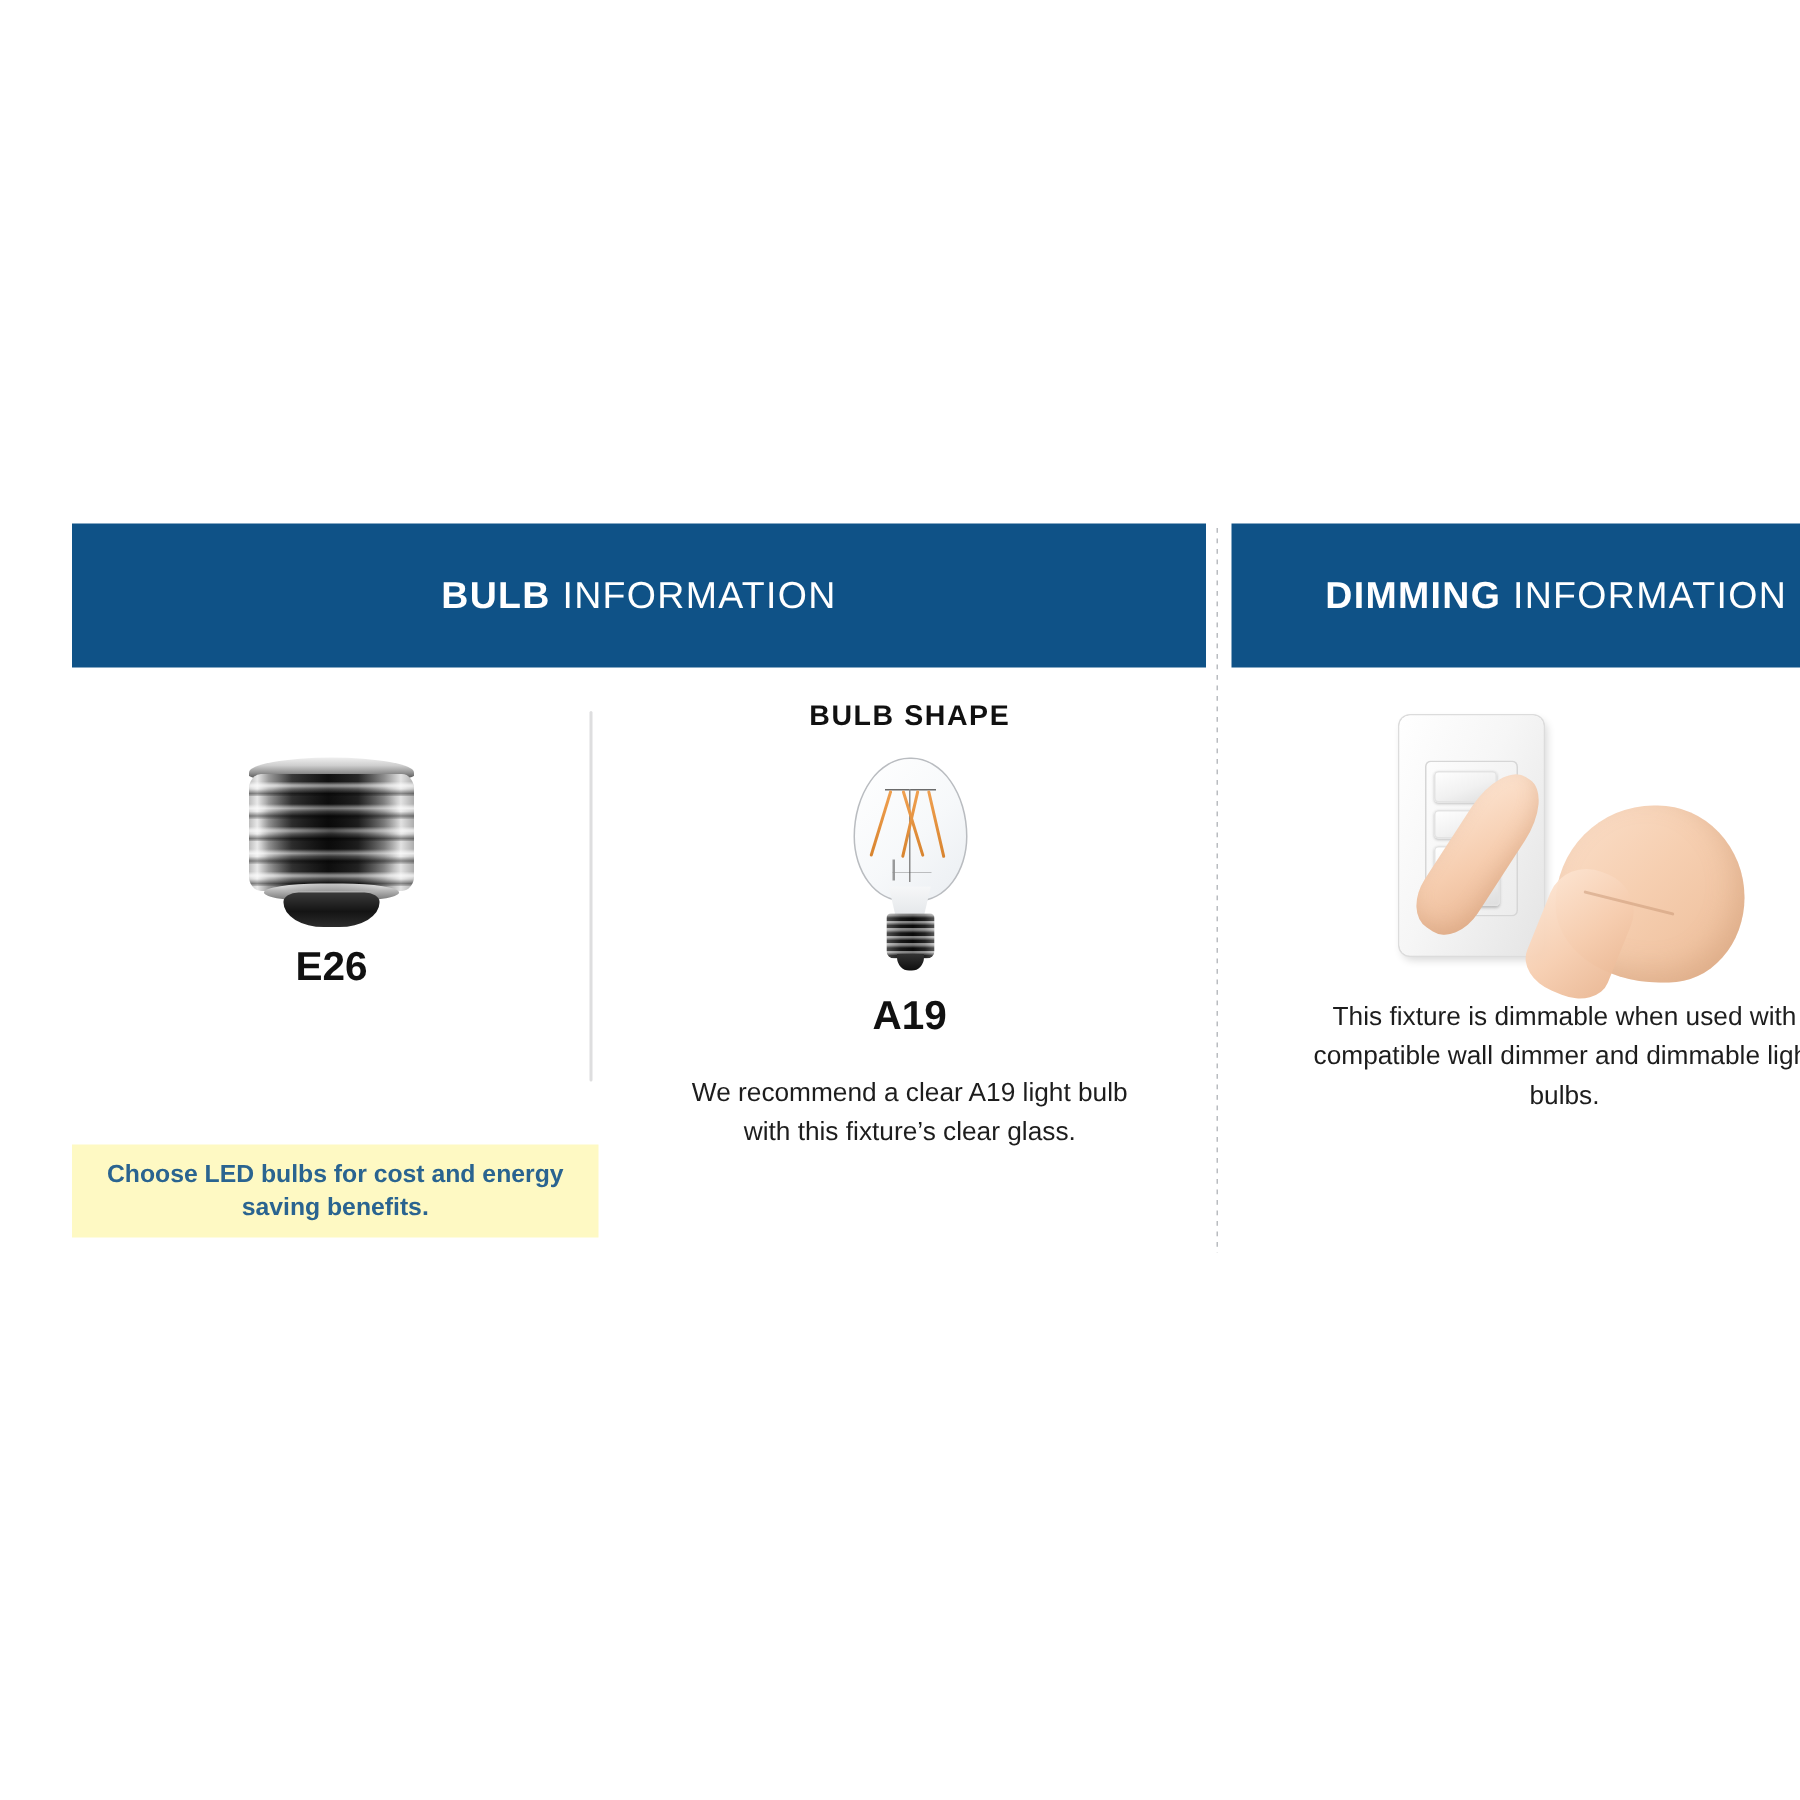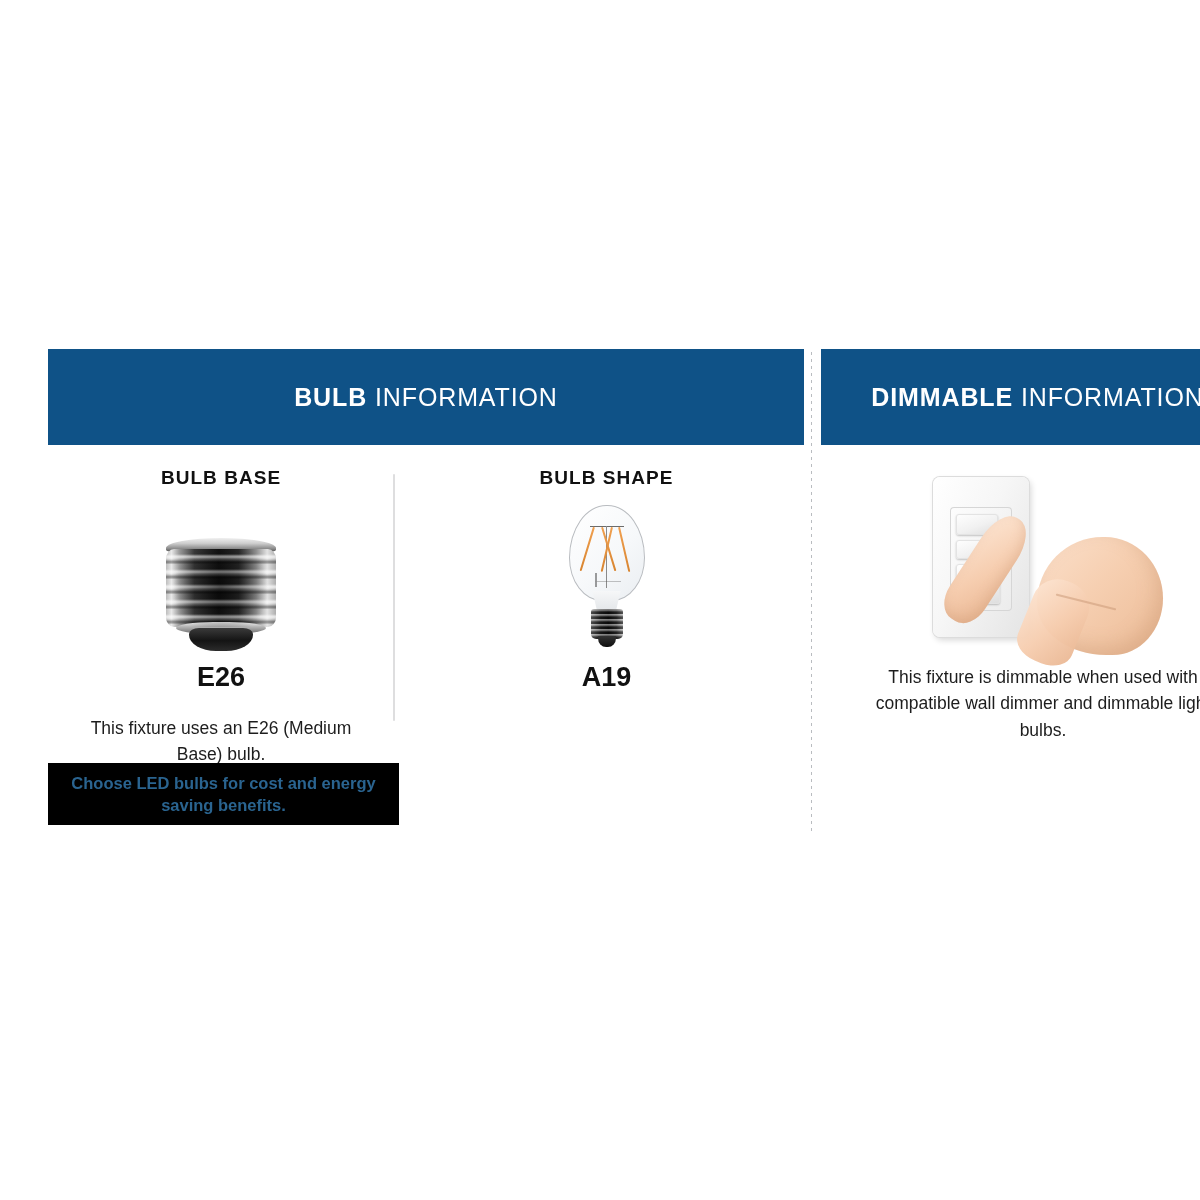--- a/index.html
+++ b/index.html
@@ -117,21 +117,21 @@
   #col-shape .col-desc { max-width: 320px; }
   #col-dim   .col-desc { max-width: 340px; margin-top: 6px; }
 
   
   #led-tip {
     position: absolute;
     left: 0px;
     top: 763px;
     width: 351px;
     height: 62px;
-    background: #000000;
+    background: #fef9c3;
     display: flex;
     align-items: center;
     justify-content: center;
   }
   #led-tip .tip-text {
     font-size: 16.5px;
     font-weight: 700;
     color: #2a6490;
     line-height: 1.35;
     text-align: center;
@@ -352,41 +352,39 @@
 <div id="stage">
 
   <div id="banner-bulb" class="banner">
     <div class="btitle">
       <span class="b-strong">BULB</span><span>&nbsp;</span><span>INFORMATION</span>
     </div>
   </div>
 
   <div id="banner-dim" class="banner">
     <div class="btitle">
-      <span class="b-strong">DIMMABLE</span><span>&nbsp;</span><span>INFORMATION</span>
+      <span class="b-strong">DIMMING</span><span>&nbsp;</span><span>INFORMATION</span>
     </div>
   </div>
 
   <div id="panel-divider"></div>
   <div id="bulb-divider"></div>
 
   <div id="col-base" class="col">
-    <div class="col-title">BULB BASE</div>
 
     <div class="art-wrap">
       <div class="e26">
         <div class="collar"></div>
         <div class="threads"></div>
         <div class="waist"></div>
         <div class="tip"></div>
       </div>
     </div>
 
     <div class="col-code">E26</div>
-    <div class="col-desc">This fixture uses an E26 (Medium Base) bulb.</div>
   </div>
 
   <div id="led-tip">
     <div class="tip-text">Choose LED bulbs for cost and energy saving benefits.</div>
   </div>
 
   <div id="col-shape" class="col">
     <div class="col-title">BULB SHAPE</div>
 
     <div class="art-wrap">
@@ -399,20 +397,21 @@
         <div class="fil f2"></div>
         <div class="fil f3"></div>
         <div class="fil f4"></div>
         <div class="logo"></div>
         <div class="base"></div>
         <div class="btip"></div>
       </div>
     </div>
 
     <div class="col-code">A19</div>
+    <div class="col-desc">We recommend a clear A19 light bulb with this fixture’s clear glass.</div>
   </div>
 
   <div id="col-dim" class="col">
 
     <div class="art-wrap">
       <div class="dimmer">
         <div class="plate"></div>
         <div class="inner"></div>
         <div class="rocker r-top"></div>
         <div class="rocker r-mid"></div>

